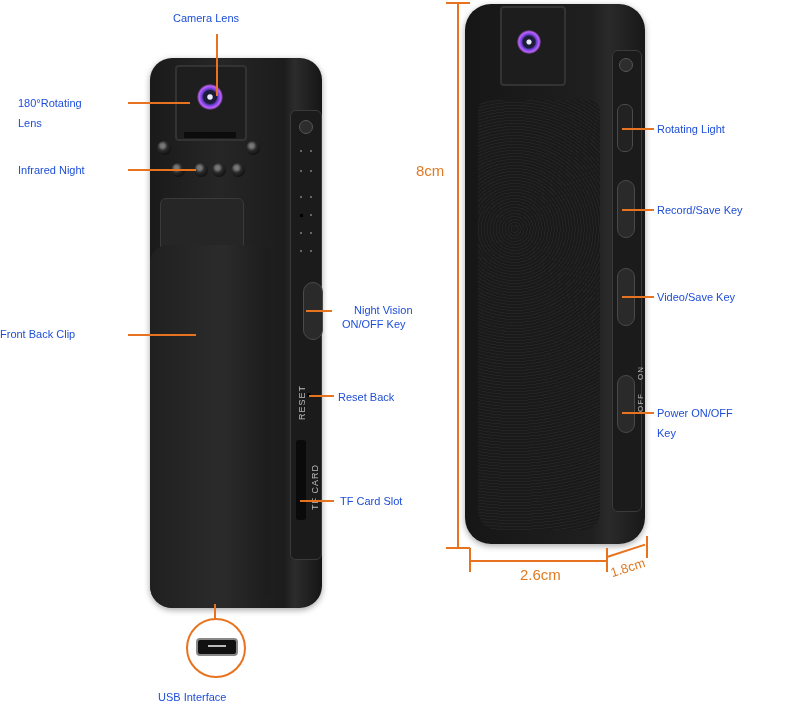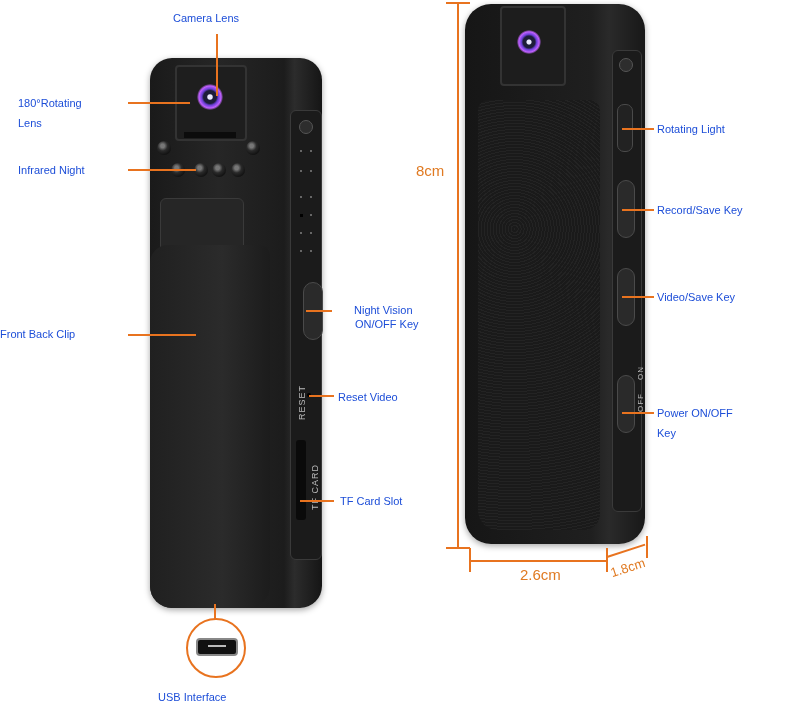--- a/index.html
+++ b/index.html
@@ -80,22 +80,22 @@
 <div class="lead" style="left:309px;top:395px;width:25px;height:2px;"></div>
 <div class="lead" style="left:300px;top:500px;width:34px;height:2px;"></div>
 <div class="lead" style="left:214px;top:604px;width:2px;height:16px;"></div>
 
 <div class="label" style="left:173px;top:9px;">Camera Lens</div>
 <div class="label" style="left:18px;top:94px;">180°Rotating</div>
 <div class="label" style="left:18px;top:114px;">Lens</div>
 <div class="label" style="left:18px;top:161px;">Infrared Night</div>
 <div class="label" style="left:0px;top:325px;">Front Back Clip</div>
 <div class="label" style="left:354px;top:295px;margin-top:6px;">Night Vision</div>
-<div class="label" style="left:355px;top:315px;">ON/OFF Key</div>
-<div class="label" style="left:338px;top:388px;">Reset Video</div>
+<div class="label" style="left:342px;top:315px;">ON/OFF Key</div>
+<div class="label" style="left:338px;top:388px;">Reset Back</div>
 <div class="label" style="left:340px;top:492px;">TF Card Slot</div>
 <div class="label" style="left:158px;top:688px;">USB Interface</div>
 
 <div class="device">
   <div class="body-right"></div>
   <div style="position:absolute;left:500px;top:6px;width:62px;height:76px;background:#1d1d1d;border:2px solid #333;border-radius:4px;"></div>
   <div class="lens" style="left:517px;top:30px;width:24px;height:24px;"></div>
   <div class="leather"></div>
   <div class="side-strip" style="left:612px;top:50px;width:28px;height:460px;"></div>
   <div style="position:absolute;left:619px;top:58px;width:12px;height:12px;border-radius:50%;background:#2d2d2d;border:1px solid #555;"></div>

